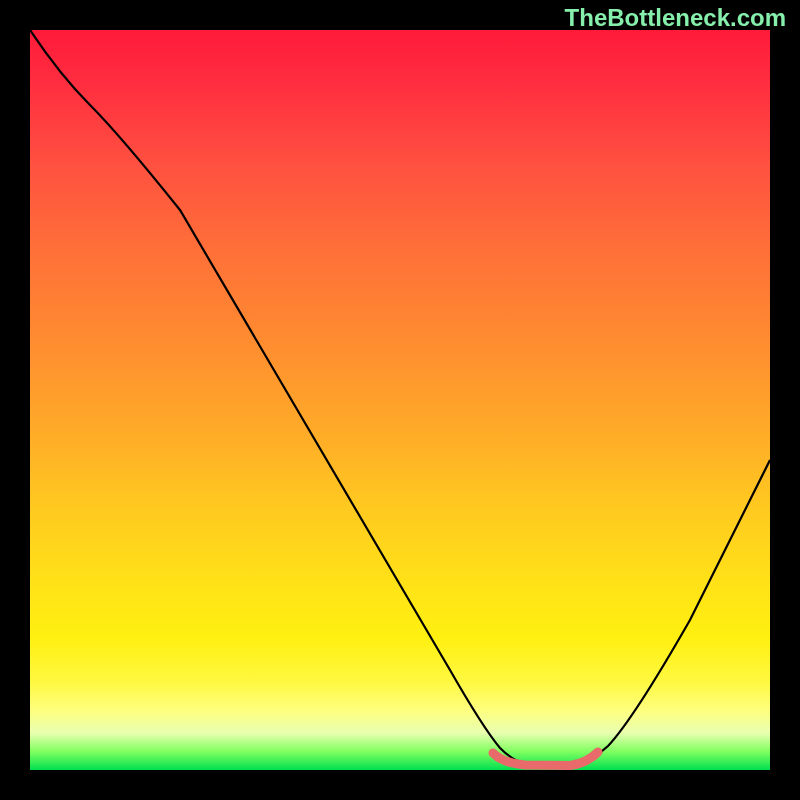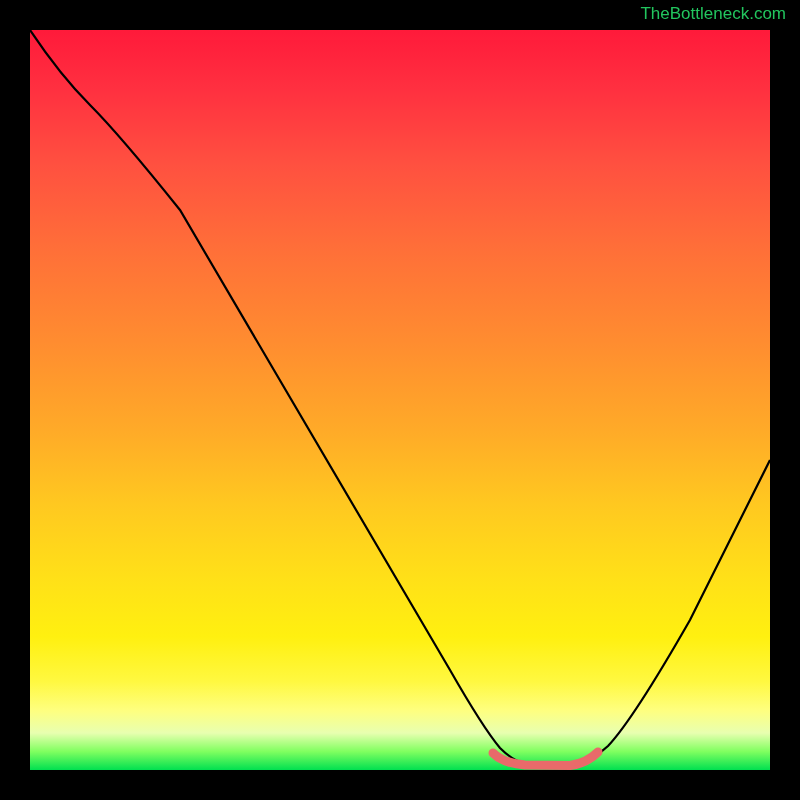--- a/index.html
+++ b/index.html
@@ -7,23 +7,23 @@
     width: 800px;
     height: 800px;
     background: #000;
     position: relative;
     font-family: Arial, sans-serif;
   }
   .watermark {
     position: absolute;
     top: 4px;
     right: 14px;
-    color: #22c55e;
-    font-size: 17px;
-    font-weight: normal;
+    color: #86efac;
+    font-size: 24px;
+    font-weight: bold;
     z-index: 10;
   }
   .chart-area {
     position: absolute;
     left: 30px;
     top: 30px;
     width: 740px;
     height: 740px;
   }
   .gradient-bg {

